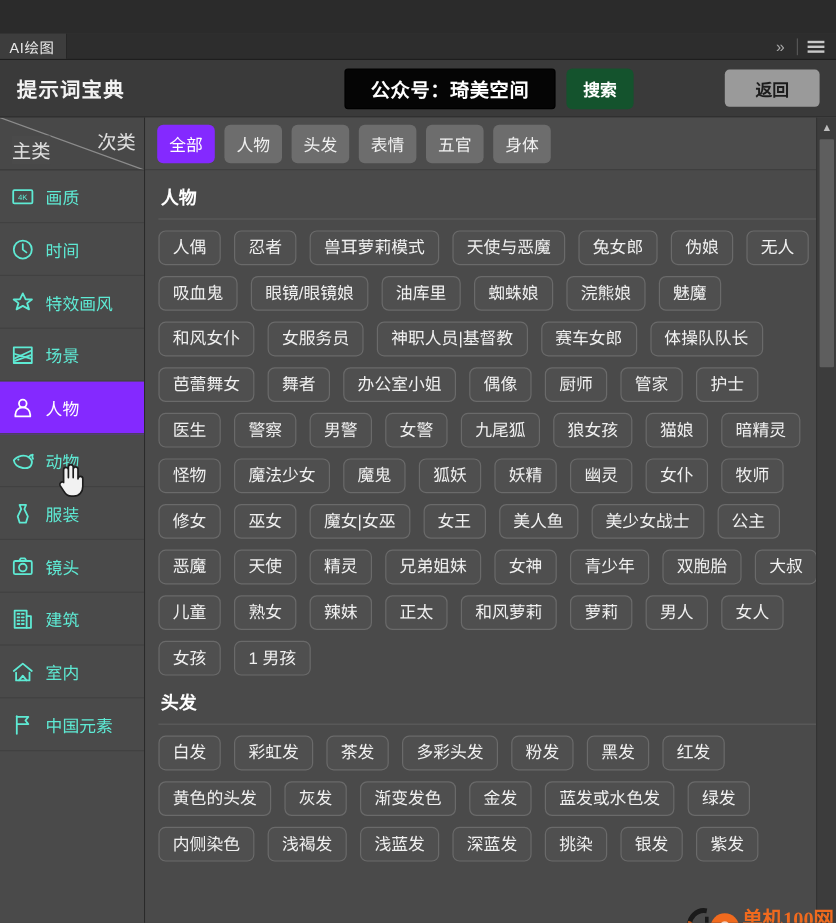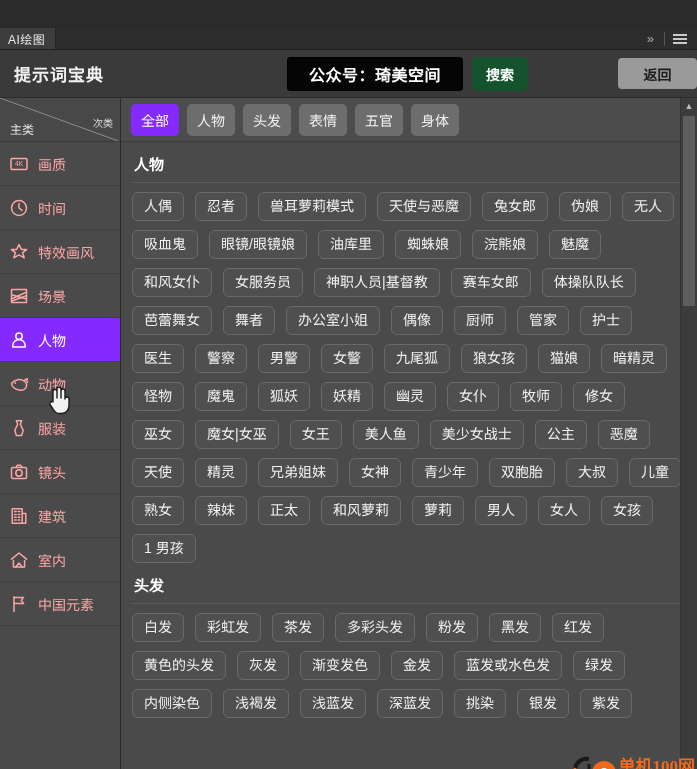--- a/index.html
+++ b/index.html
@@ -80,21 +80,21 @@
   .search-input::placeholder { color: #fff; opacity: 1; }
   .btn-search {
     height: 34px; padding: 0 14px;
     background: #14532d;
     border: none; border-radius: 5px;
     color: #fff; font-size: 14px; font-weight: bold;
     cursor: pointer;
     font-family: "Liberation Sans", sans-serif;
   }
   .btn-back {
-    position: absolute; right: 0; top: 8px;
+    position: absolute; right: 14px; top: 8px;
     width: 79px; height: 31px;
     background: #9a9a9a;
     border: none; border-radius: 4px;
     color: #1c1c1c; font-size: 14px; font-weight: bold;
     cursor: pointer;
     font-family: "Liberation Sans", sans-serif;
   }
 
   
   .body { flex: 1; display: flex; min-height: 0; position: relative; }
@@ -111,32 +111,32 @@
     position: relative;
     height: 44px; flex: 0 0 44px;
     background: #484848;
     border-bottom: 1px solid #3a3a3a;
     overflow: hidden;
   }
   .cat-head .diag {
     position: absolute; left: 0; top: 0; width: 121px; height: 44px;
   }
   .cat-head .sub {
-    position: absolute; right: 7px; top: 17px;
-    color: #e0e0e0; font-size: 10px;
+    position: absolute; right: 7px; top: 7px;
+    color: #e0e0e0; font-size: 16px;
   }
   .cat-head .main {
     position: absolute; left: 10px; bottom: 4px;
-    color: #e0e0e0; font-size: 12px;
+    color: #e0e0e0; font-size: 16px;
   }
   .side-item {
     height: 44px; flex: 0 0 44px;
     display: flex; align-items: center;
     padding-left: 9px; gap: 9px;
-    color: #fca5a5; font-size: 14px;
+    color: #5eead4; font-size: 14px;
     border-bottom: 1px solid #414141;
     cursor: pointer;
     position: relative;
   }
   .side-item.active { background: #8429ff; color: #fff; }
   .side-item .ic { width: 20px; height: 20px; flex: 0 0 20px; display:block; }
   .side-fill { flex: 1; background: #4a4a4a; border-right: 0; }
 
   
   .handcur { position: absolute; left: 45px; top: 23px; width: 26px; height: 30px; pointer-events: none; }
@@ -389,20 +389,21 @@
             <span class="tag">护士</span>
             <span class="tag">医生</span>
             <span class="tag">警察</span>
             <span class="tag">男警</span>
             <span class="tag">女警</span>
             <span class="tag">九尾狐</span>
             <span class="tag">狼女孩</span>
             <span class="tag">猫娘</span>
             <span class="tag">暗精灵</span>
             <span class="tag">怪物</span>
+            <span class="tag">魔法少女</span>
             <span class="tag">魔鬼</span>
             <span class="tag">狐妖</span>
             <span class="tag">妖精</span>
             <span class="tag">幽灵</span>
             <span class="tag">女仆</span>
             <span class="tag">牧师</span>
             <span class="tag">修女</span>
             <span class="tag">巫女</span>
             <span class="tag">魔女|女巫</span>
             <span class="tag">女王</span>

